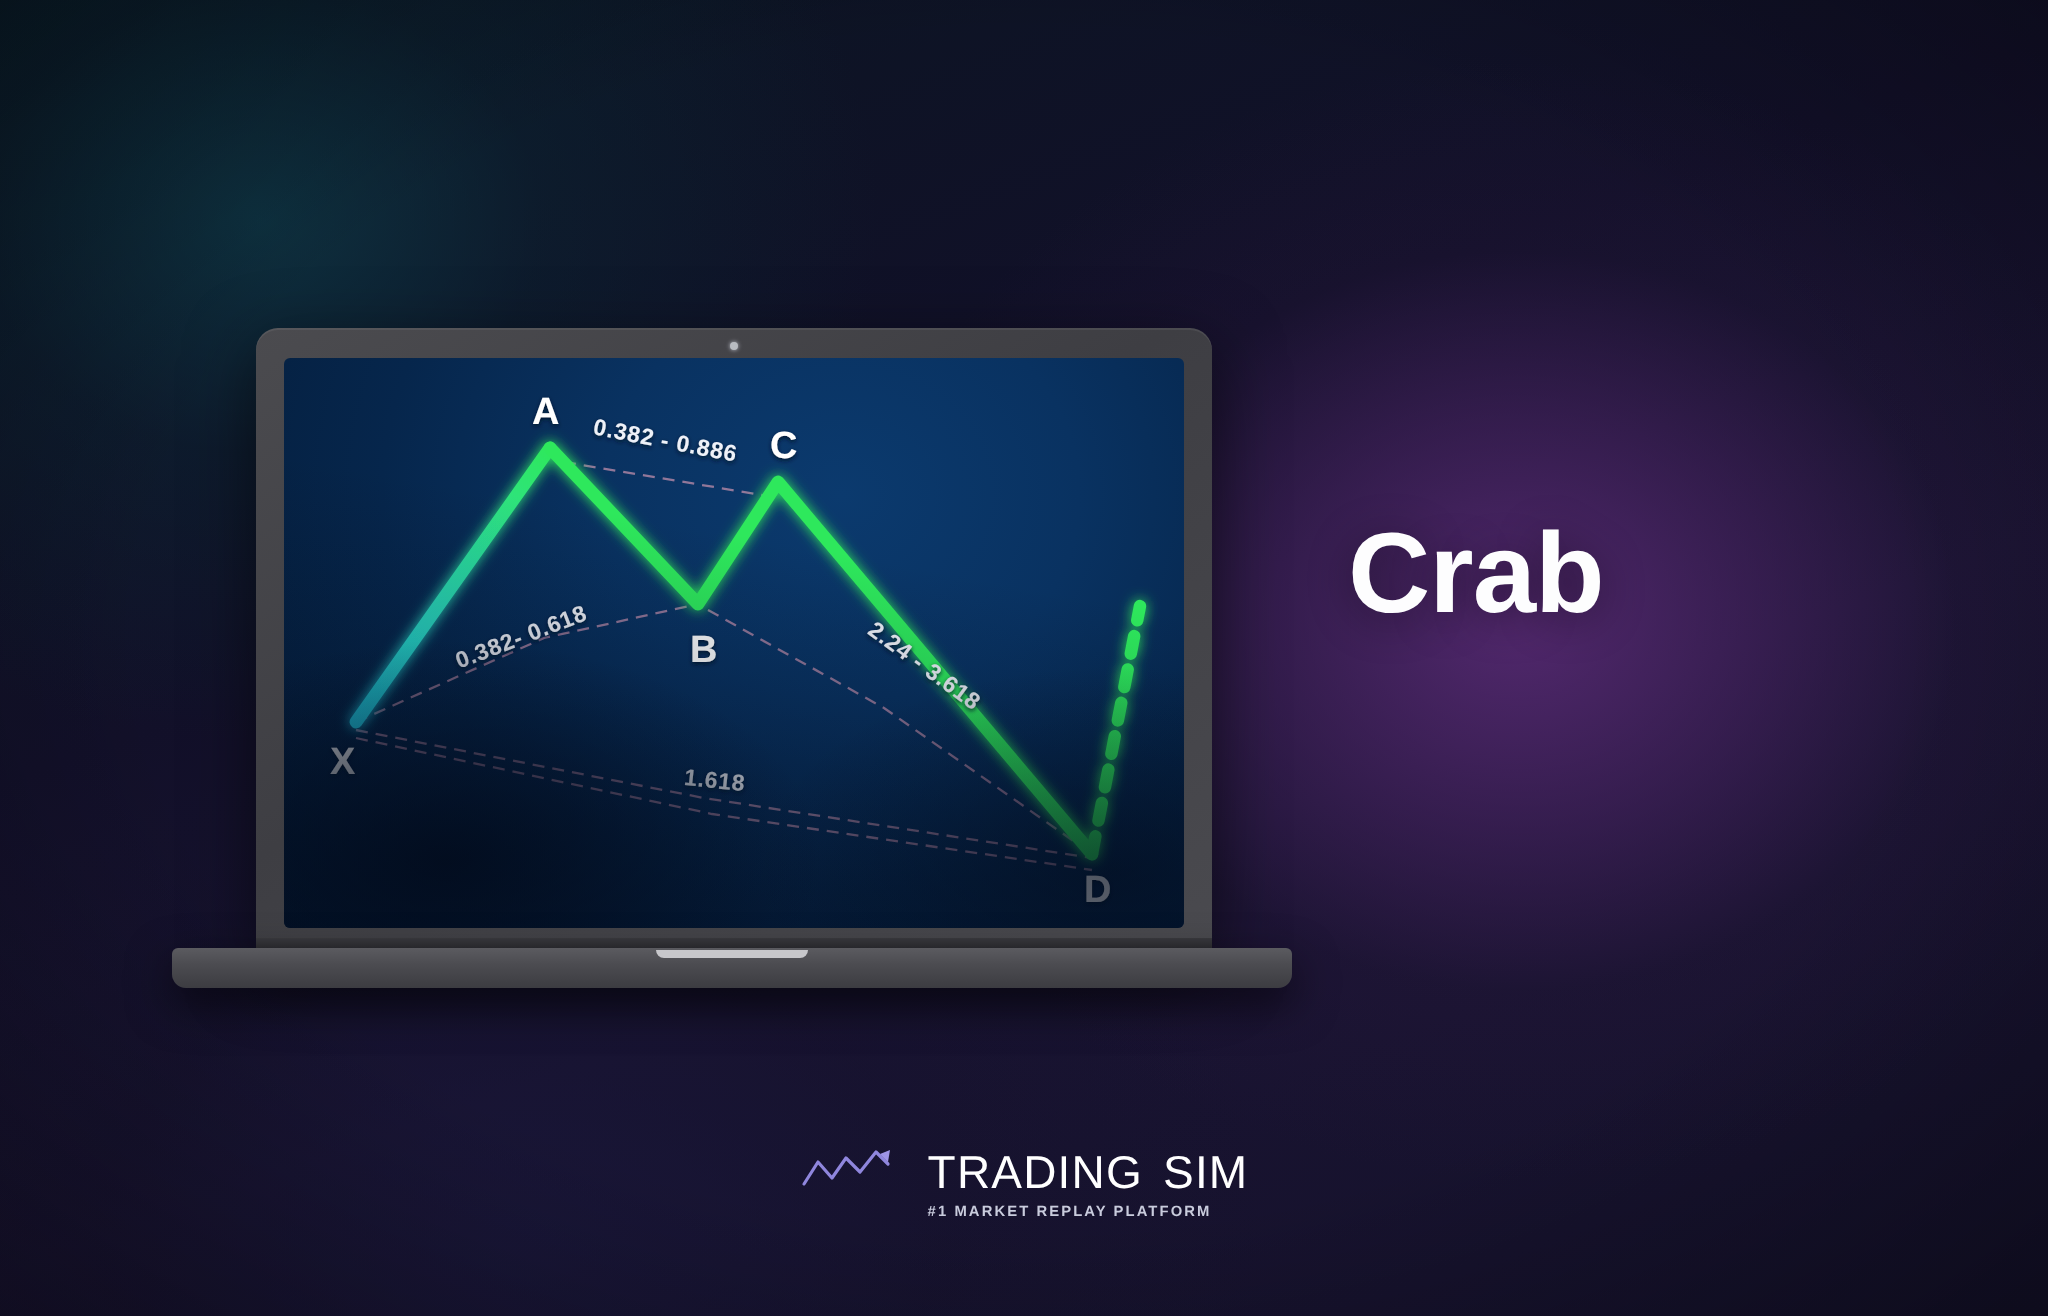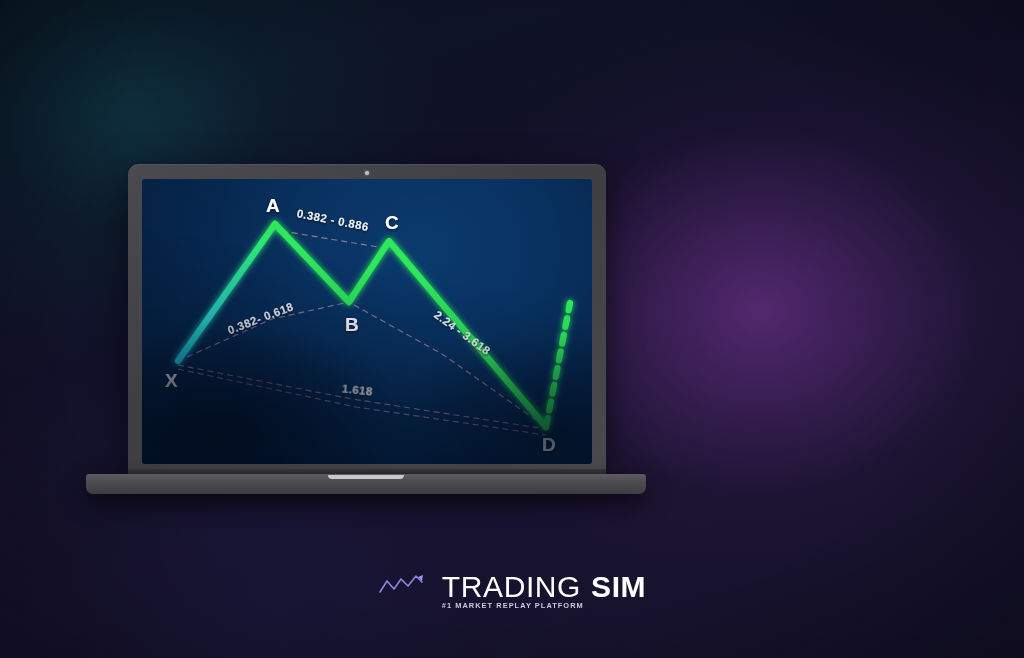--- a/index.html
+++ b/index.html
@@ -113,25 +113,25 @@
 
   
   #footer-logo{
     position:absolute; left:0; right:0; bottom:48px;
     display:flex; justify-content:center; align-items:flex-end; gap:10px;
   }
   #logo-mark{ width:54px; height:36px; display:block; }
   #logo-text{ display:flex; flex-direction:column; align-items:flex-start; }
   #logo-wordmark{
     display:flex; align-items:center; gap:10px;
-    font-size:30px; line-height:25px; color:#ffffff;
+    font-size:23px; line-height:25px; color:#ffffff;
     letter-spacing:.6px;
   }
   #logo-word-trading{ font-weight:400; }
-  #logo-word-sim{ font-weight:bold; }
+  #logo-word-sim{ font-weight:normal; }
   #logo-tagline{
     margin-top:2px;
     font-size:7.4px; font-weight:bold; letter-spacing:1.05px;
     color:#c9ccdd; white-space:nowrap;
   }
 </style>
 </head>
 <body>
 
 <div id="bg-base"></div>
@@ -202,20 +202,21 @@
     </div>
   </div>
 
   <div id="laptop-hinge"></div>
   <div id="laptop-base">
     <div id="laptop-notch"></div>
   </div>
 </div>
 
 <div id="headline">
+  <div>Crab</div>
 </div>
 
 <div id="footer-logo">
   <svg id="logo-mark" viewBox="0 0 54 36">
     <defs>
       <linearGradient id="barGrad" x1="0" y1="1" x2="0" y2="0">
         <stop offset="0%" stop-color="#4fc3e8"></stop>
         <stop offset="100%" stop-color="#7b6fd0"></stop>
       </linearGradient>
     </defs>

